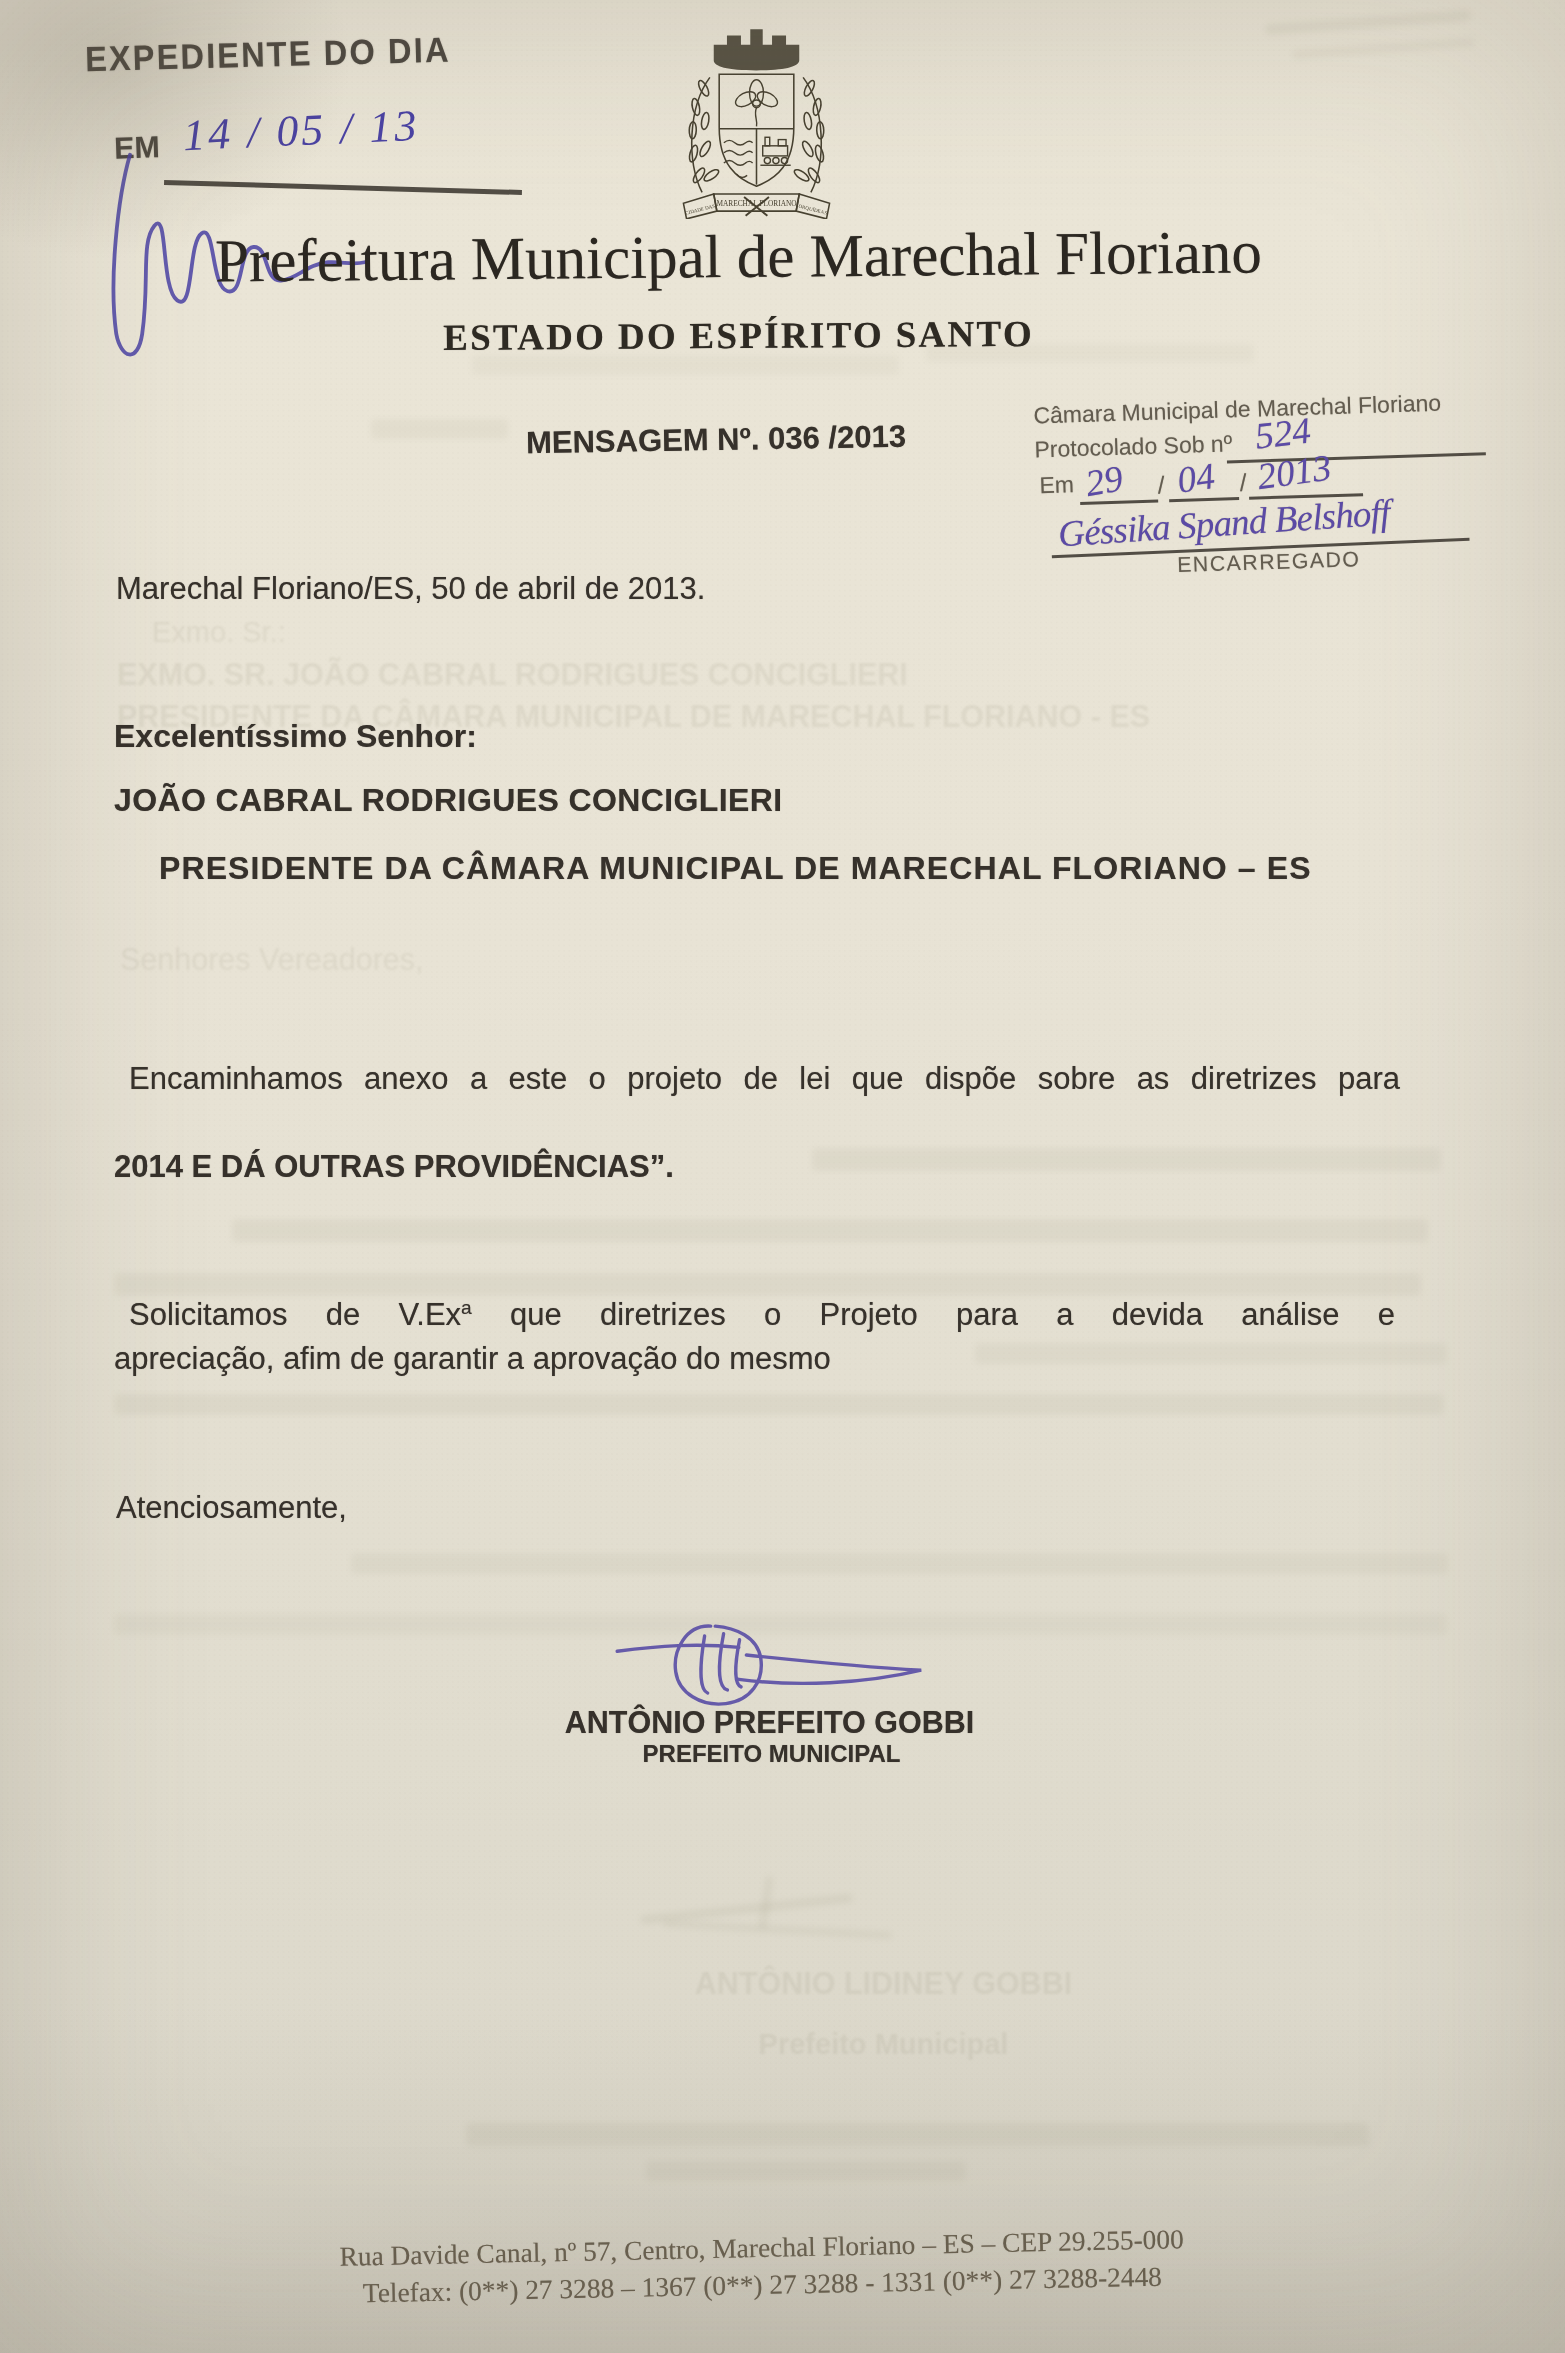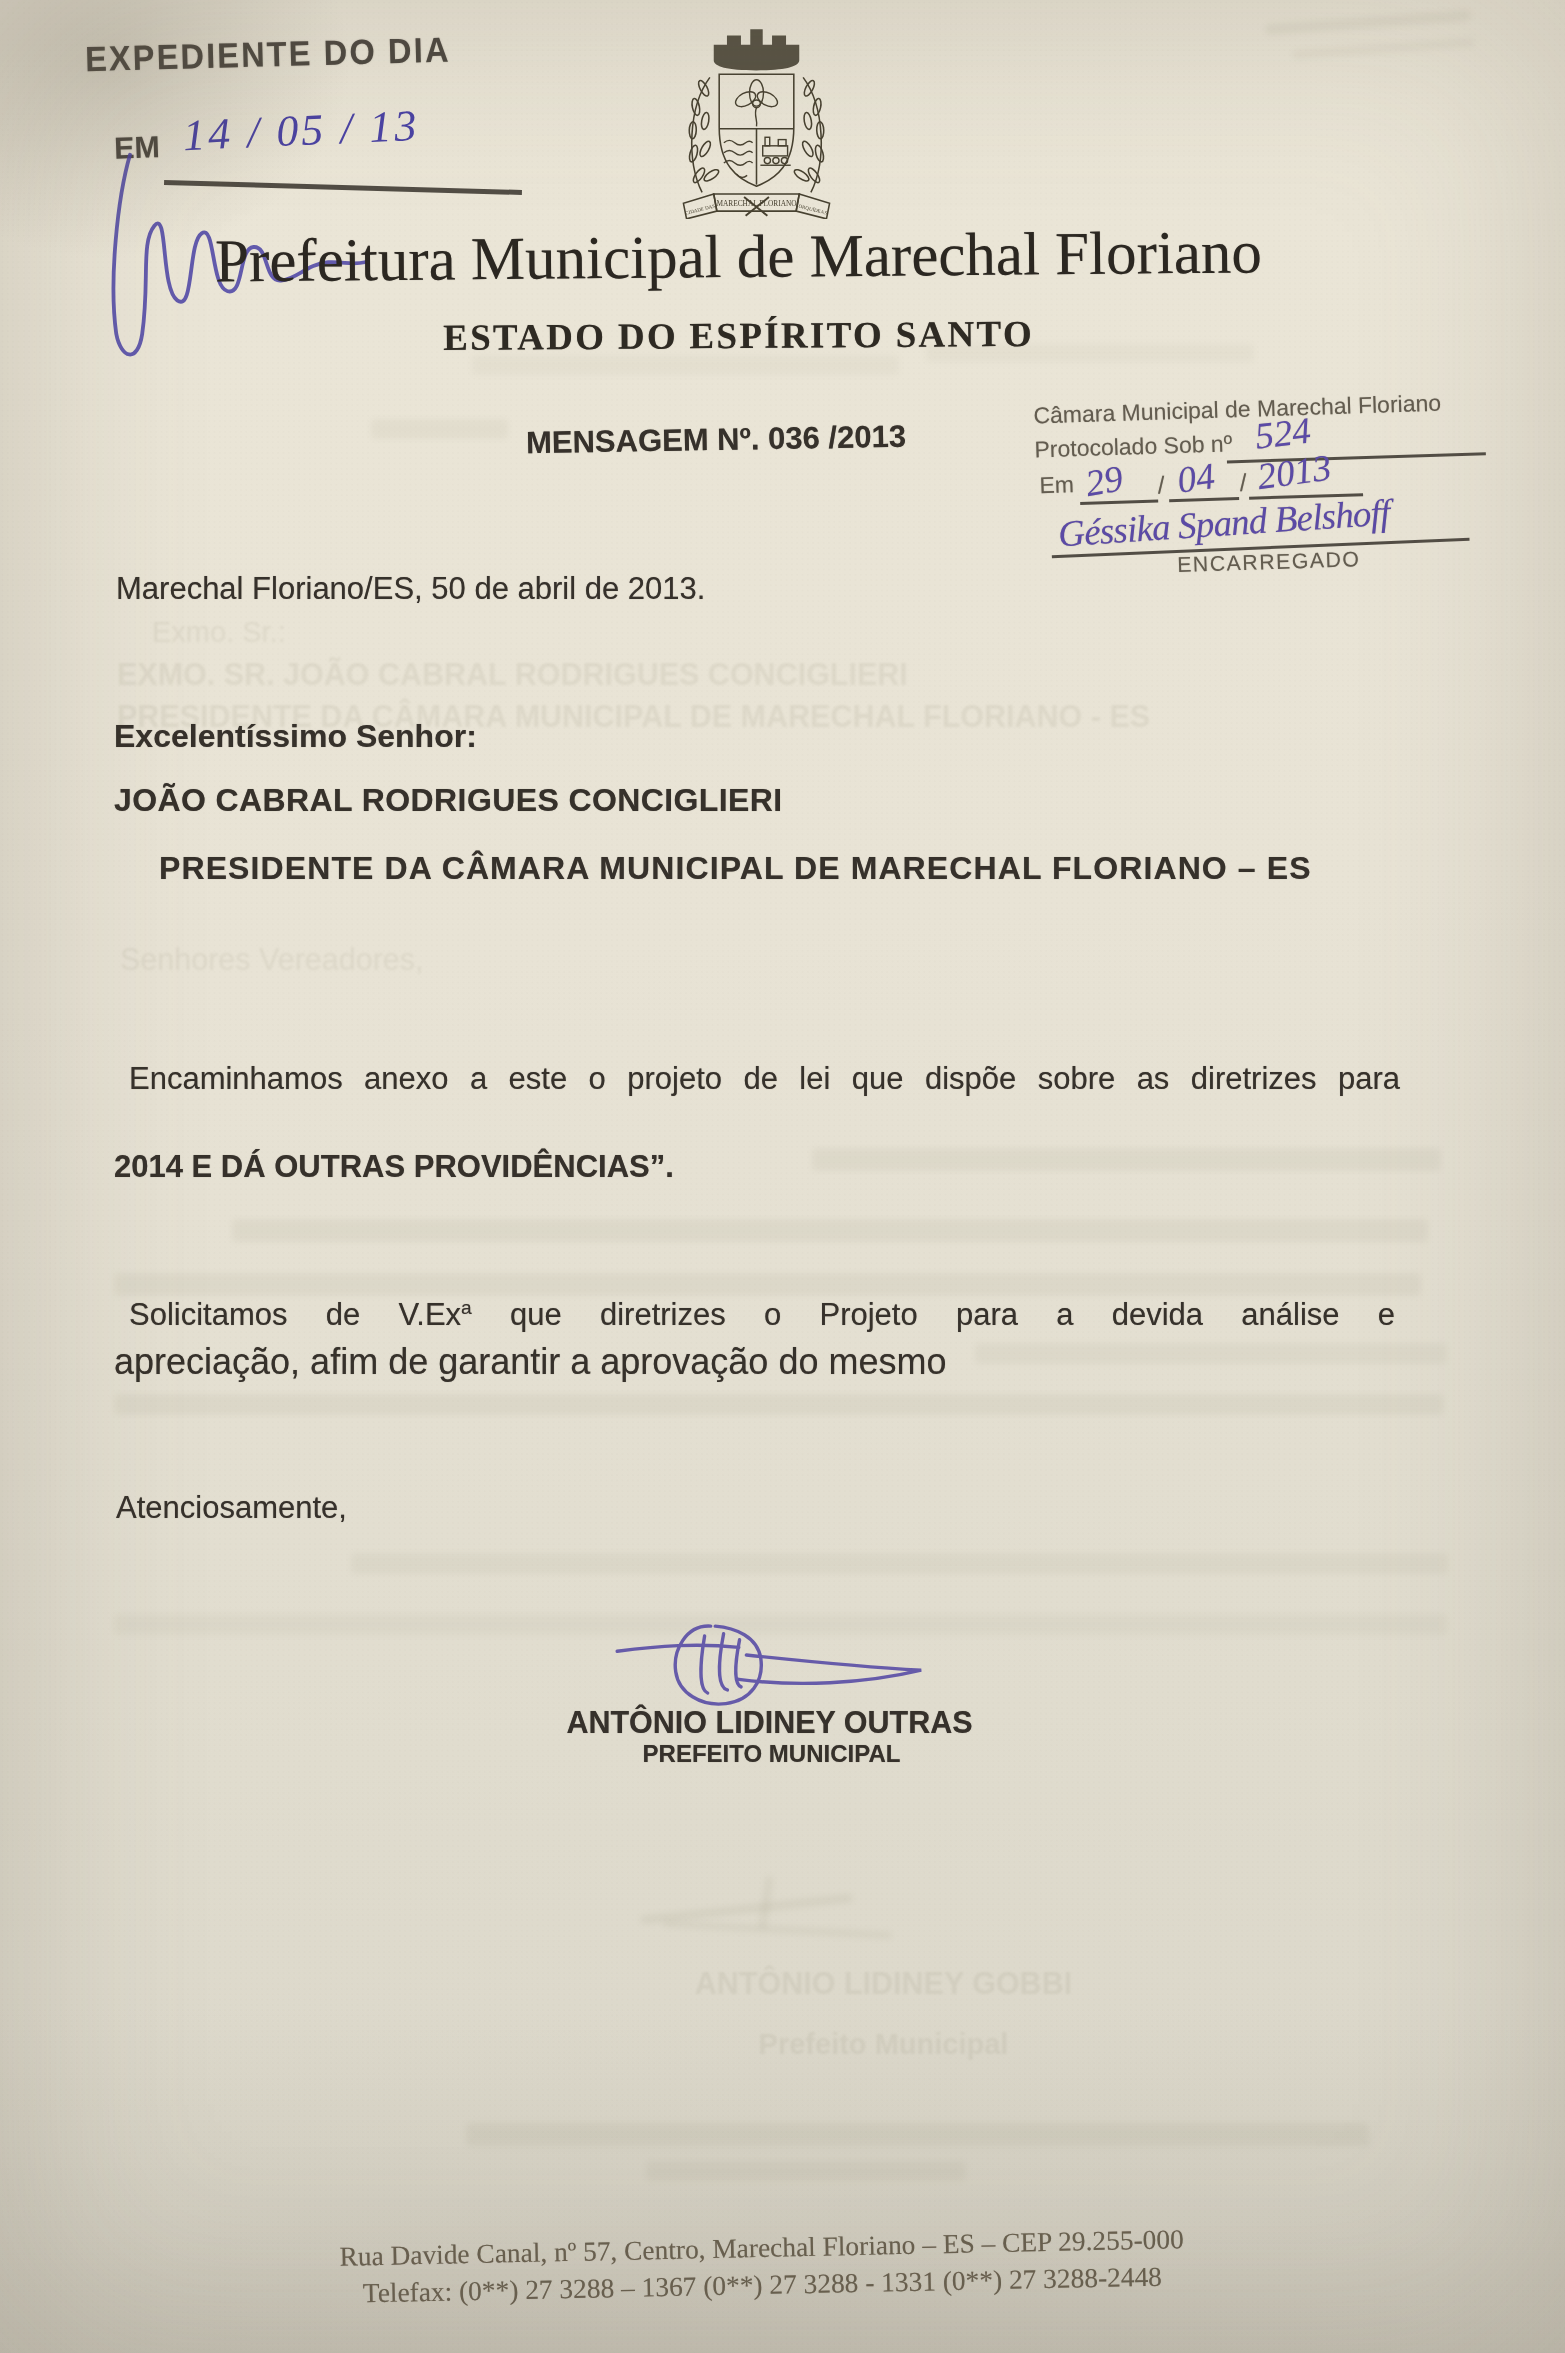--- a/index.html
+++ b/index.html
@@ -167,34 +167,34 @@
   <div class="abs ink bold" style="left:114px;top:718px;font-size:32px;">Excelentíssimo Senhor:</div>
   <div class="abs ink bold" style="left:114px;top:782px;font-size:32px;letter-spacing:0.4px;">JOÃO CABRAL RODRIGUES CONCIGLIERI</div>
   <div class="abs ink bold" style="left:114px;top:850px;font-size:32px;letter-spacing:1.1px;margin-left:45px;">PRESIDENTE DA CÂMARA MUNICIPAL DE MARECHAL FLORIANO – ES</div>
 
   <div class="abs ink jl" style="left:114px;top:1061px;width:1271px;font-size:31px;">Encaminhamos anexo a este o  projeto de lei que dispõe sobre as diretrizes para</div>
   <div class="abs ink bold" style="left:114px;top:1149px;font-size:31px;">2014 E DÁ OUTRAS PROVIDÊNCIAS”.</div>
 
   <div class="abs ink jl" style="left:114px;top:1297px;width:1266px;font-size:31px;">
     <span>Solicitamos de V.Ex</span><sup>a</sup><span> que diretrizes o Projeto para a devida análise e</span>
   </div>
-  <div class="abs ink" style="left:114px;top:1341px;font-size:36px;">apreciação, afim de  garantir a aprovação do mesmo</div>
+  <div class="abs ink" style="left:114px;top:1341px;font-size:31px;">apreciação, afim de  garantir a aprovação do mesmo</div>
 
   <div class="abs ink" style="left:116px;top:1490px;font-size:31px;">Atenciosamente,</div>
 
   <svg class="abs" style="left:613px;top:1617px;" width="320" height="95" viewBox="0 0 420 125">
     <g fill="none" stroke="#564aa5" stroke-width="4.5" stroke-linecap="round" opacity=".88">
       <path d="M5,45 C60,38 110,34 165,40"></path>
       <path d="M128,12 C95,10 78,45 82,72 C86,100 115,118 148,114 C181,110 198,84 194,55 C190,26 160,14 134,12"></path>
       <path d="M120,25 C114,60 112,95 124,100 M145,22 C138,58 136,92 150,96 M166,30 C160,60 158,88 168,92"></path>
       <path d="M175,50 C250,58 330,66 405,70 C330,88 240,92 165,82"></path>
     </g>
   </svg>
 
-  <div class="abs ink bold" style="left:495px;top:1705px;width:549px;text-align:center;font-size:30.5px;">ANTÔNIO LIDINEY OUTRAS</div>
+  <div class="abs ink bold" style="left:495px;top:1705px;width:549px;text-align:center;font-size:30.5px;">ANTÔNIO PREFEITO GOBBI</div>
   <div class="abs ink bold" style="left:497px;top:1740px;width:549px;text-align:center;font-size:24px;">PREFEITO MUNICIPAL</div>
 
   <div class="abs" style="left:0;top:2233px;width:1524px;transform:rotate(-1.2deg);transform-origin:center;">
     <div class="serif" style="text-align:center;font-size:27.4px;color:#69604f;text-shadow:0 0 0.8px rgba(105,96,79,.4);">Rua Davide Canal, nº 57, Centro, Marechal Floriano – ES – CEP 29.255-000</div>
     <div class="serif" style="text-align:center;font-size:27.4px;color:#69604f;margin-top:6.1px;text-shadow:0 0 0.8px rgba(105,96,79,.4);">Telefax: (0**) 27 3288 – 1367 (0**) 27 3288 - 1331 (0**) 27 3288-2448</div>
   </div>
 
   <div class="corner-shade"></div>
   <div class="bottom-shade"></div>
   <div class="grain"></div>

